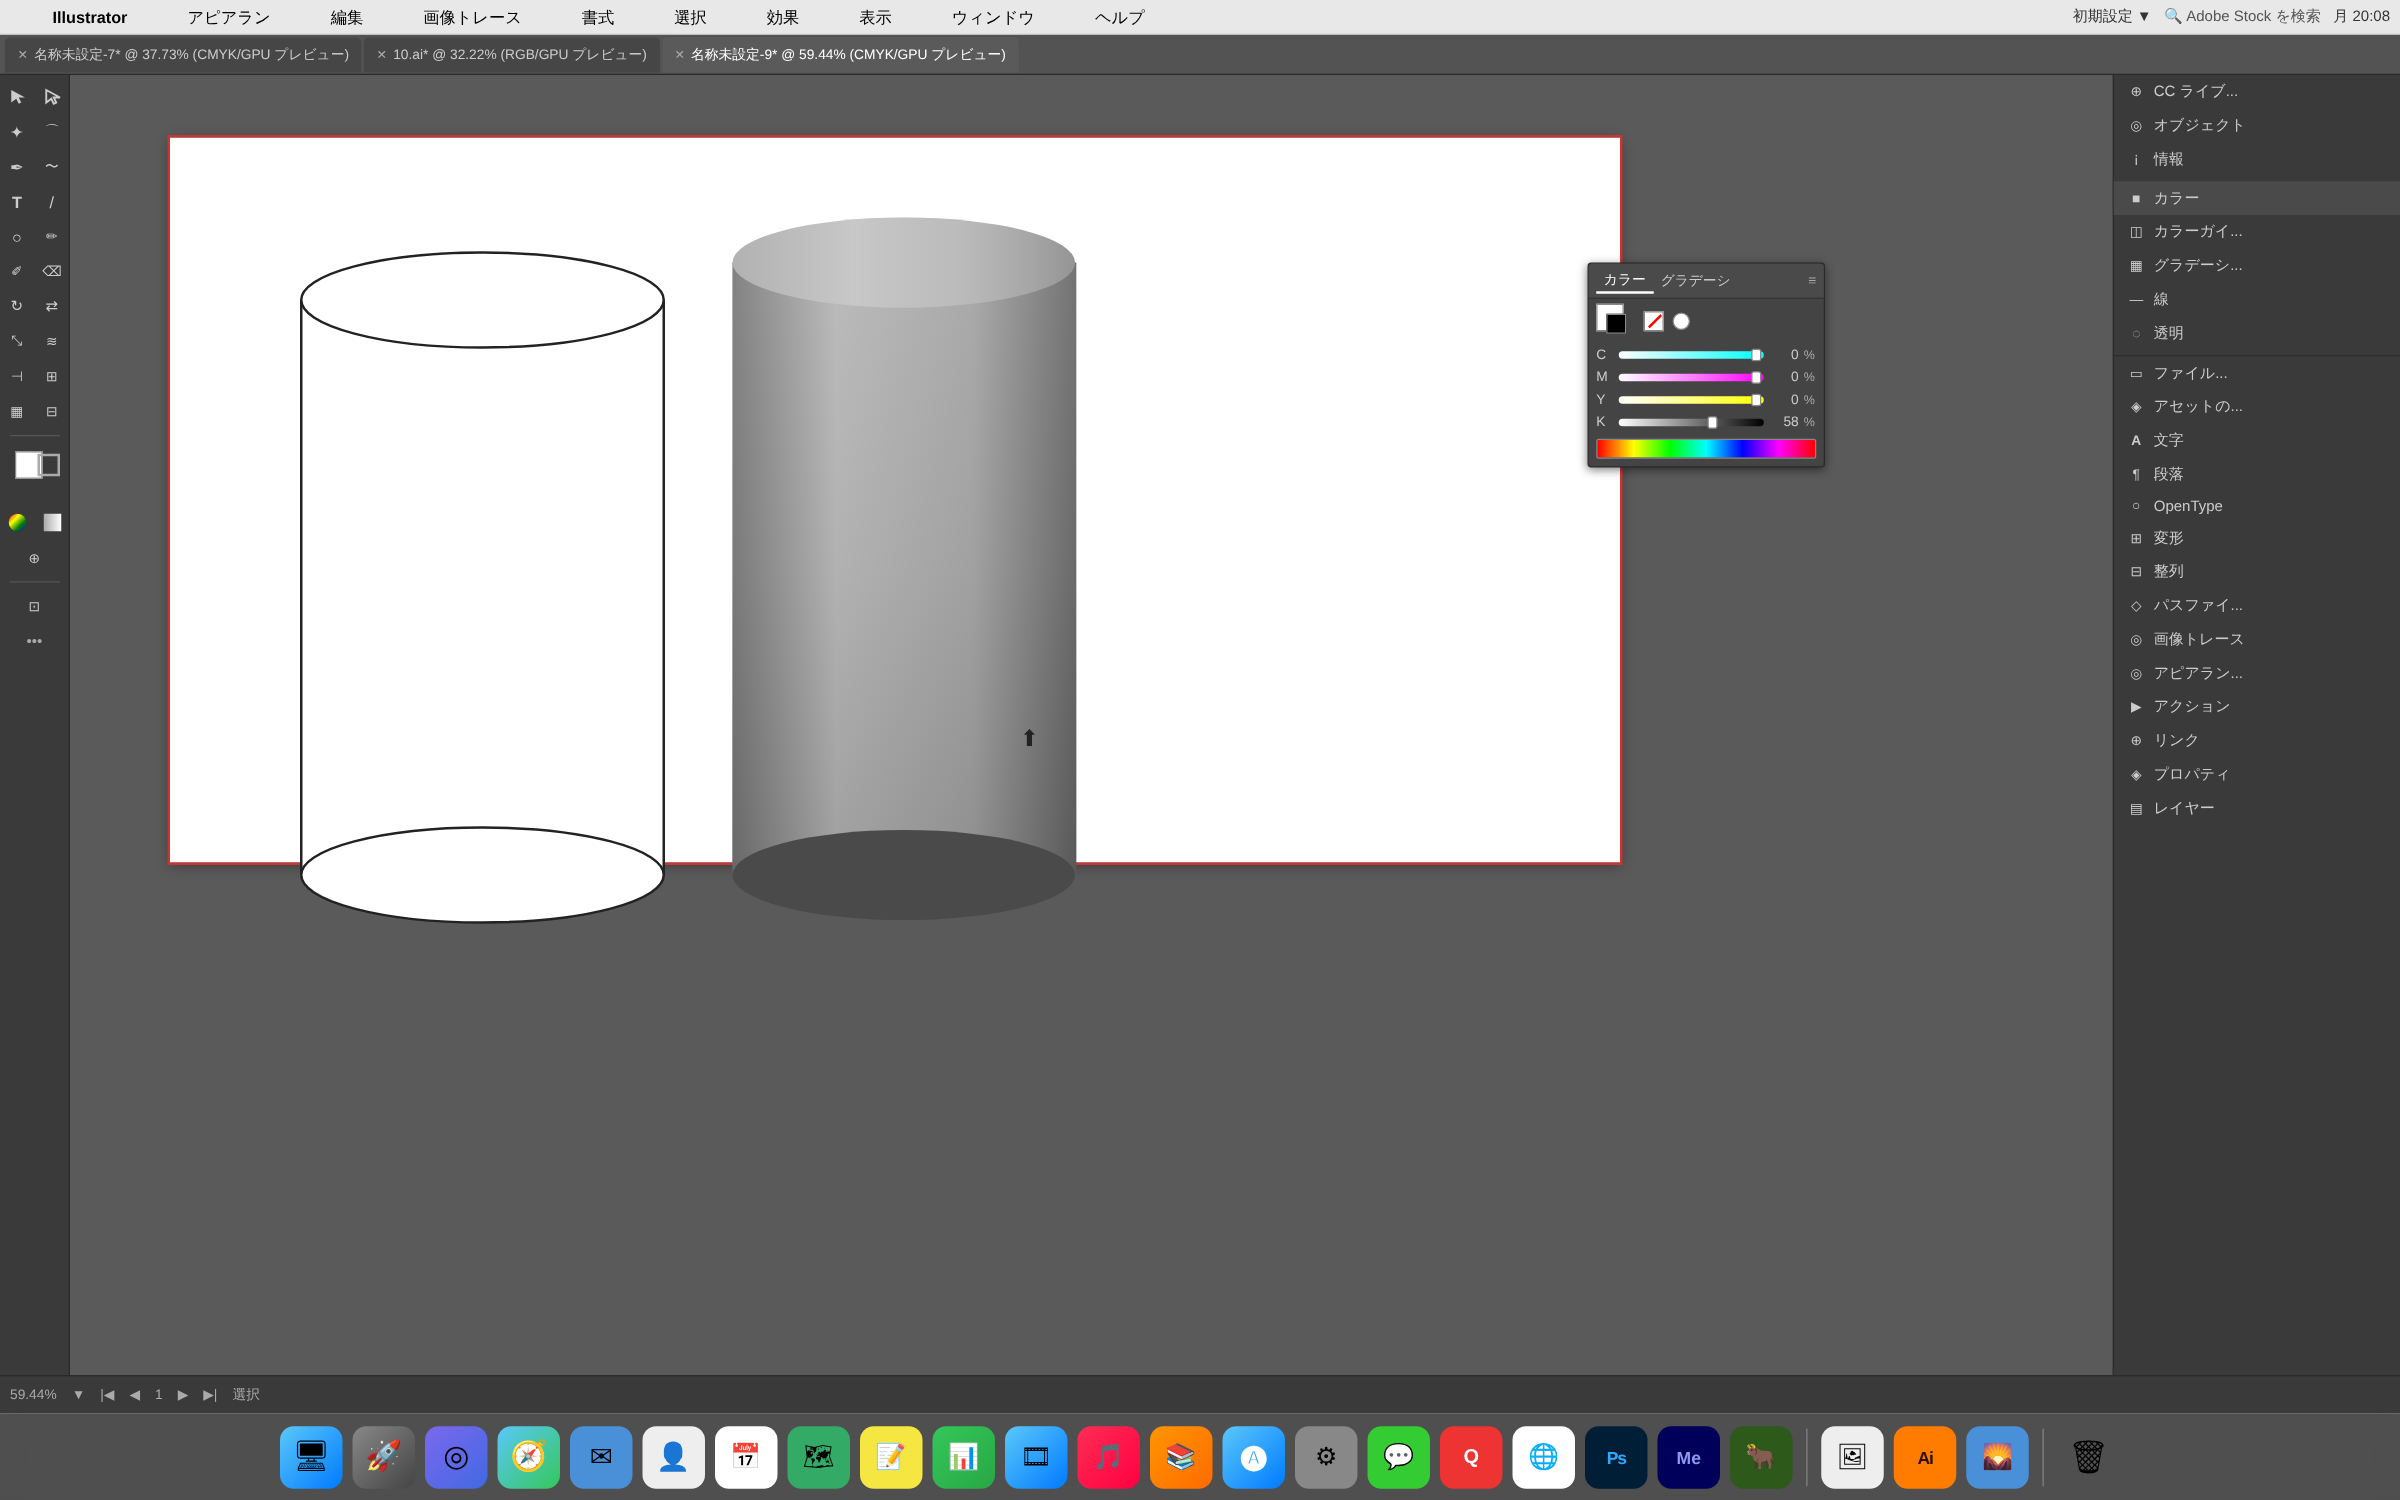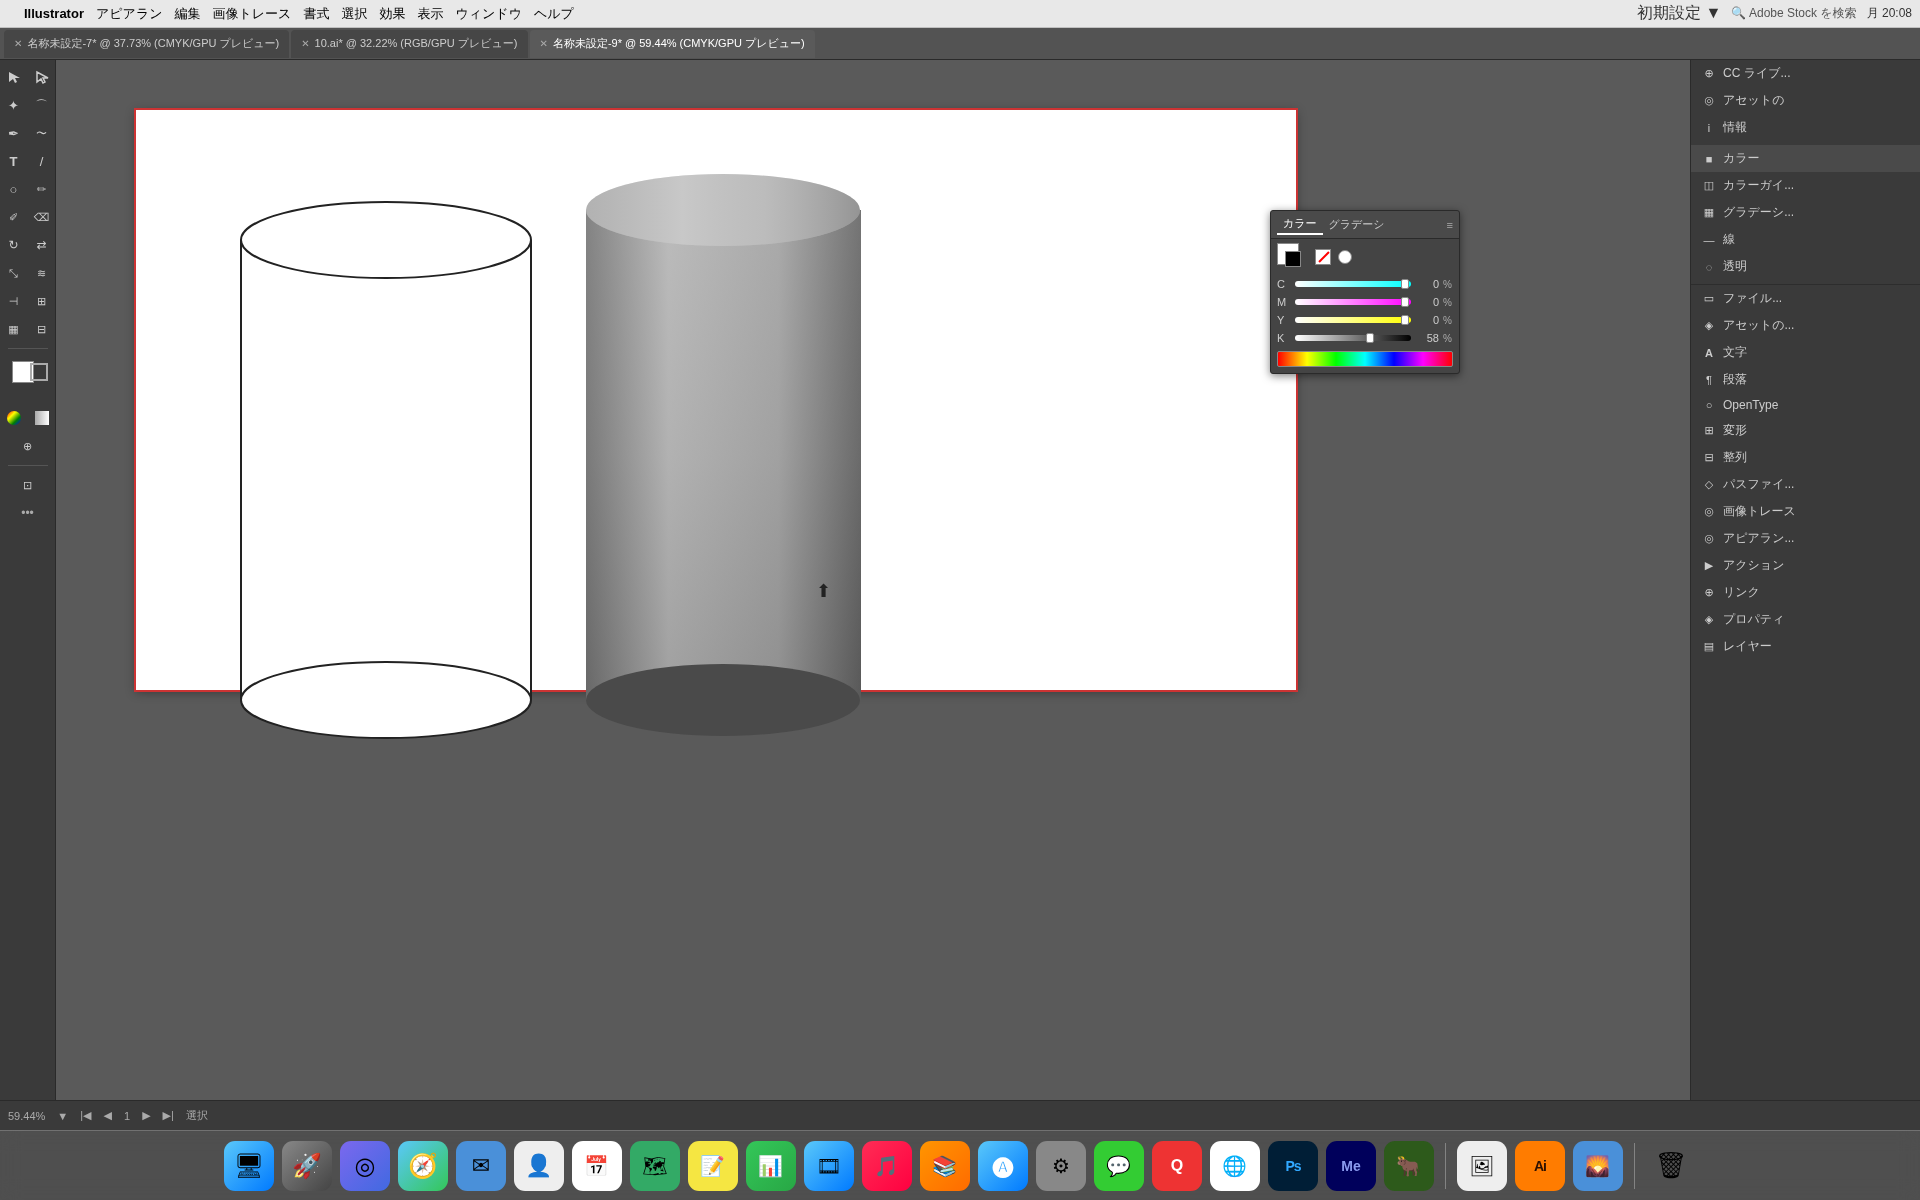--- a/index.html
+++ b/index.html
@@ -5,21 +5,21 @@
     * { margin: 0; padding: 0; box-sizing: border-box; }
     body { width: 1920px; height: 1200px; background: #3a3a3a; font-family: -apple-system, "Helvetica Neue", sans-serif; overflow: hidden; position: relative; }
 
     
     #menubar {
       width: 100%; height: 28px; background: #e8e8e8;
       display: flex; align-items: center; padding: 0 8px;
       border-bottom: 1px solid #c0c0c0; position: relative; z-index: 100;
     }
     .menu-apple { font-size: 14px; margin-right: 10px; }
-    .menu-item { font-size: 13px; margin: 0 6px; cursor: pointer; }
+    .menu-item { font-size: 13px; margin: 0 24px; cursor: pointer; }
     .menu-item.bold { font-weight: bold; }
     .menubar-right { margin-left: auto; display: flex; align-items: center; gap: 10px; font-size: 12px; }
 
     
     #tabbar {
       width: 100%; height: 32px; background: #535353;
       display: flex; align-items: center; padding: 0 4px;
       border-bottom: 1px solid #2a2a2a;
     }
     .tab {
@@ -173,21 +173,21 @@
   <span class="menu-item">アピアラン</span>
   <span class="menu-item">編集</span>
   <span class="menu-item">画像トレース</span>
   <span class="menu-item">書式</span>
   <span class="menu-item">選択</span>
   <span class="menu-item">効果</span>
   <span class="menu-item">表示</span>
   <span class="menu-item">ウィンドウ</span>
   <span class="menu-item">ヘルプ</span>
   <div class="menubar-right">
-    <span style="font-size:16px;color:#333;">初期設定 ▼</span>
+    <span style="font-size:12px;color:#333;">初期設定 ▼</span>
     <span style="font-size:12px;color:#555;">🔍 Adobe Stock を検索</span>
     <span style="font-size:12px;color:#333;">月 20:08</span>
   </div>
 </div>
 
 <div id="tabbar">
   <div class="tab">
     <span class="tab-close">✕</span>
     <span>名称未設定-7* @ 37.73% (CMYK/GPU プレビュー)</span>
   </div>
@@ -390,21 +390,21 @@
     </div>
   </div>
 
   <div id="right-panel">
     <div class="panel-item">
       <span class="panel-item-icon">⊕</span>
       <span>CC ライブ...</span>
     </div>
     <div class="panel-item">
       <span class="panel-item-icon">◎</span>
-      <span>アセットの</span>
+      <span>オブジェクト</span>
     </div>
     <div class="panel-item">
       <span class="panel-item-icon">ℹ</span>
       <span>情報</span>
     </div>
     <div class="panel-section">
       <div class="panel-item" style="background:#4a4a4a;">
         <span class="panel-item-icon">■</span>
         <span>カラー</span>
       </div>

